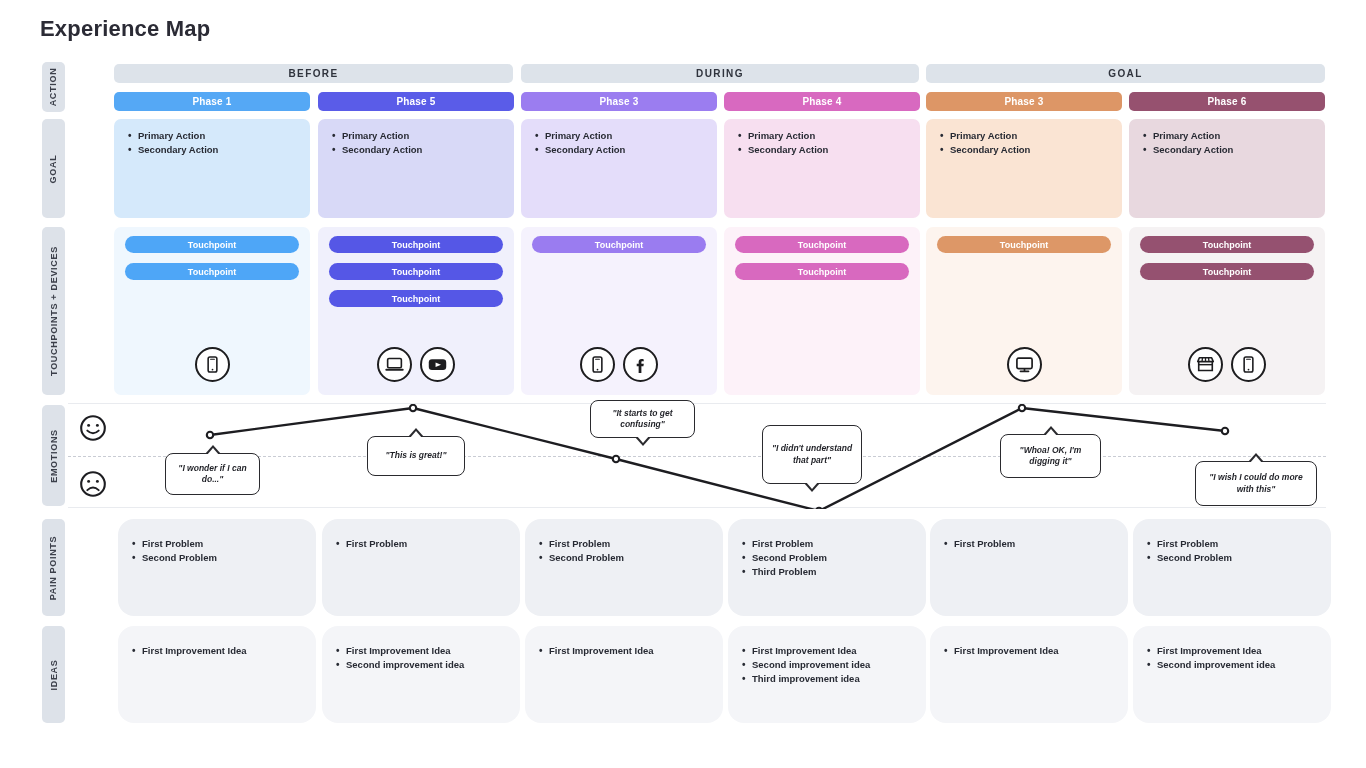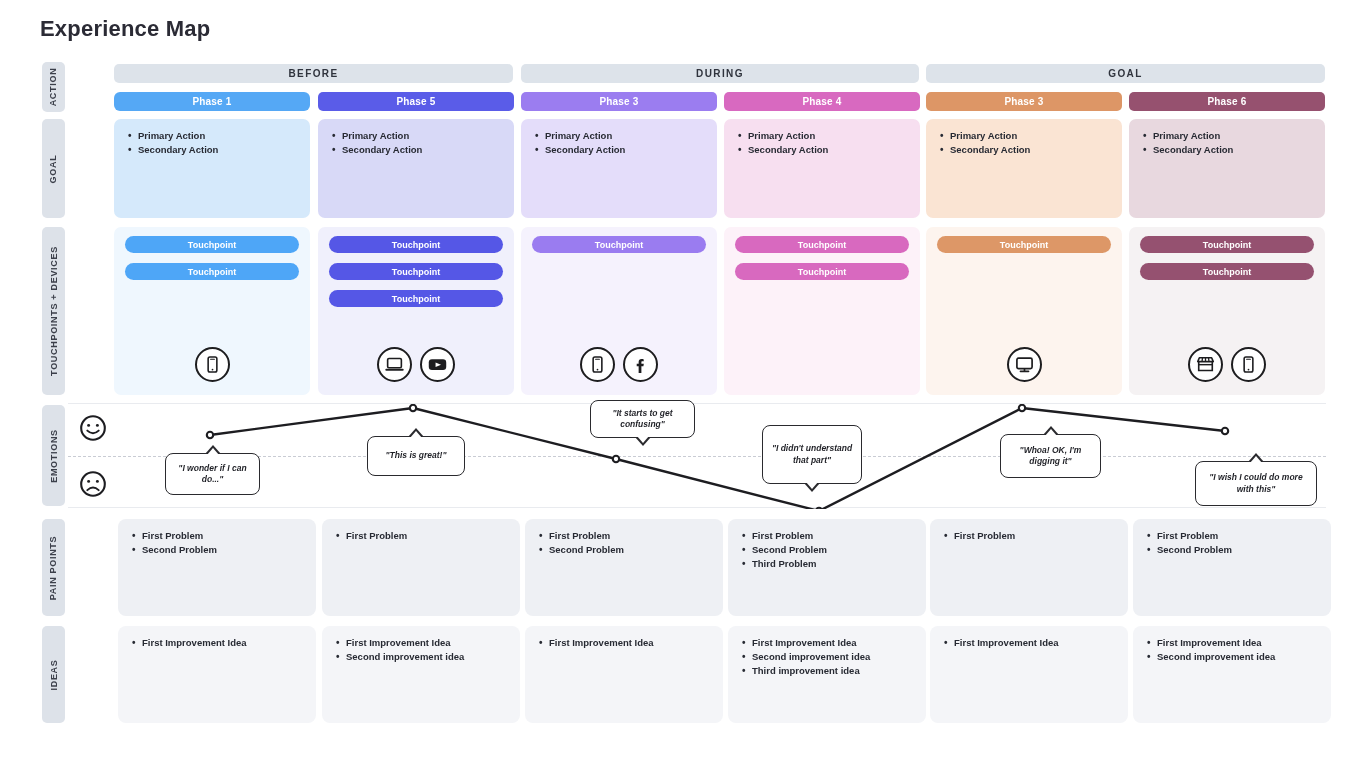--- a/index.html
+++ b/index.html
@@ -116,21 +116,21 @@
     bottom: -9px; border-left: 8px solid transparent; border-right: 8px solid transparent;
     border-top: 9px solid #2a2a2e;
   }
   .callout.down .tailfill {
     bottom: -6px; border-left: 6px solid transparent; border-right: 6px solid transparent;
     border-top: 7px solid #ffffff;
   }
 
   
   .plaincard {
-    position: absolute; border-radius: 8px; padding: 10px 10px 0 14px;
+    position: absolute; border-radius: 16px; padding: 18px 10px 0 14px;
   }
   .painrow .plaincard { top: 519px; height: 97px; background: #eef0f4; }
   .idearow .plaincard { top: 626px; height: 97px; background: #f4f5f8; }
 </style>
 </head>
 <body>
 
 <div id="stage">
 
   <div class="title">Experience Map</div>
@@ -154,21 +154,21 @@
       <div class="rowlabel" style="top: 626px; height: 97px;">
         <span>IDEAS</span>
       </div>
     </div>
   <div id="stagebars">
       <div class="stagebar" style="left: 114px; width: 399px; background: rgb(221, 227, 234);">BEFORE</div>
       <div class="stagebar" style="left: 521px; width: 398px; background: rgb(221, 227, 234);">DURING</div>
       <div class="stagebar" style="left: 926px; width: 399px; background: rgb(221, 227, 234);">GOAL</div>
     </div>
   <div id="phasepills">
-      <div class="phasepill" style="left: 114px; width: 196px; background: rgb(85, 168, 245); border-radius: 6px;">Phase 1</div>
+      <div class="phasepill" style="left: 114px; width: 196px; background: rgb(85, 168, 245);">Phase 1</div>
       <div class="phasepill" style="left: 318px; width: 196px; background: rgb(90, 92, 232);">Phase 5</div>
       <div class="phasepill" style="left: 521px; width: 196px; background: rgb(155, 125, 240); text-align: right;">Phase 3</div>
       <div class="phasepill" style="left: 724px; width: 196px; background: rgb(216, 105, 192);">Phase 4</div>
       <div class="phasepill" style="left: 926px; width: 196px; background: rgb(221, 150, 102);">Phase 3</div>
       <div class="phasepill" style="left: 1129px; width: 196px; background: rgb(150, 81, 111);">Phase 6</div>
     </div>
   <div id="goalrow">
       <div class="goalcard" style="left: 114px; width: 196px; background: rgb(213, 233, 251);">
         <ul>
           <li>Primary Action</li>

